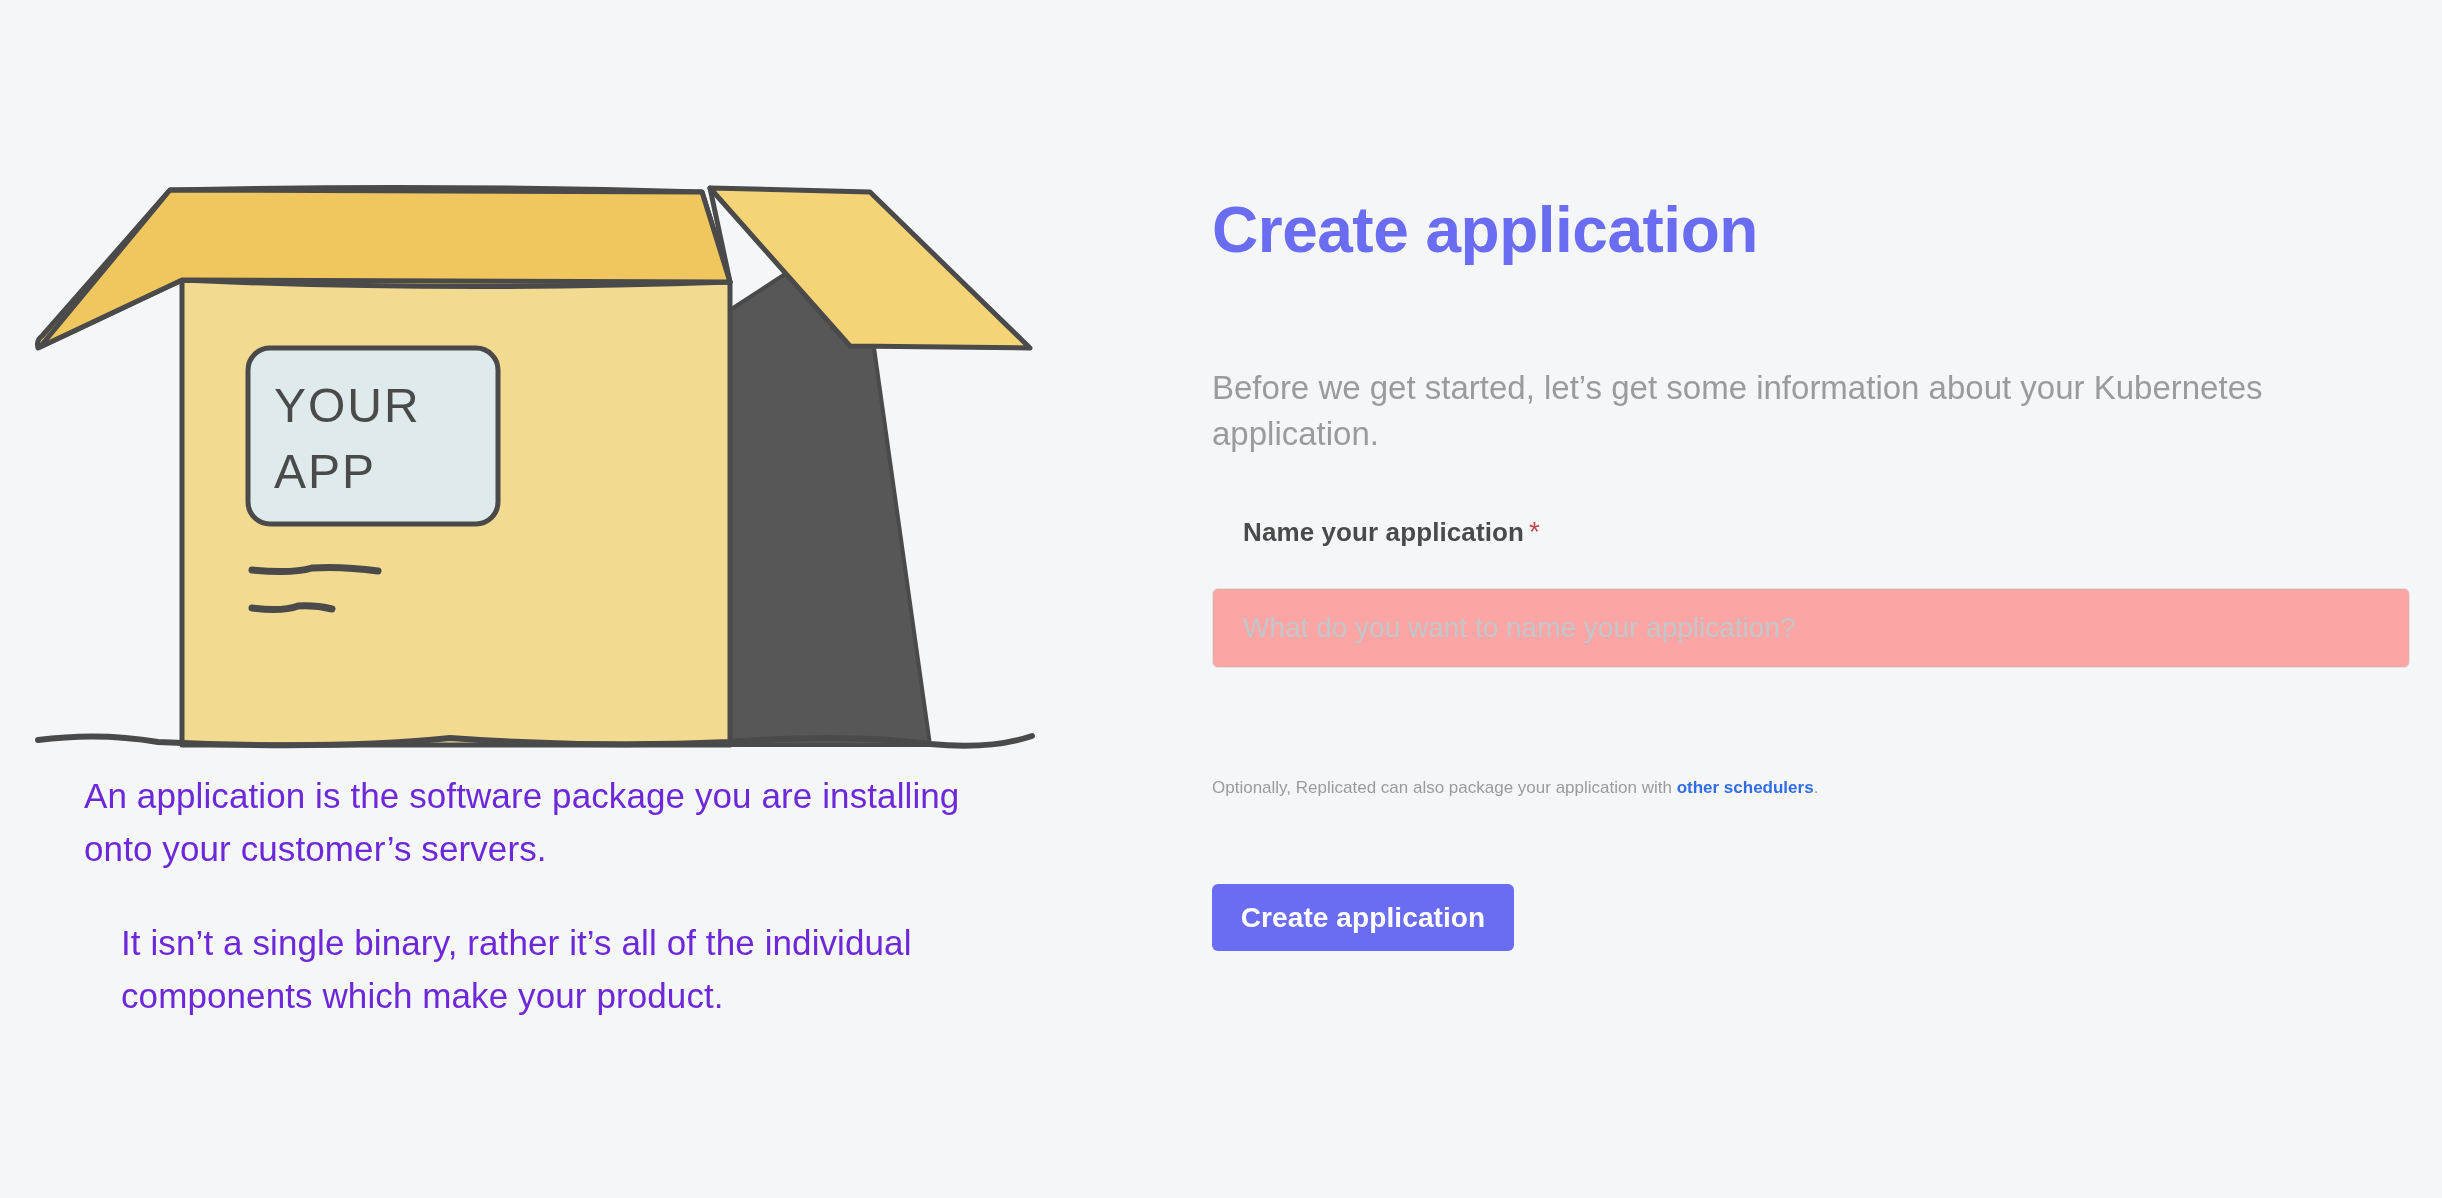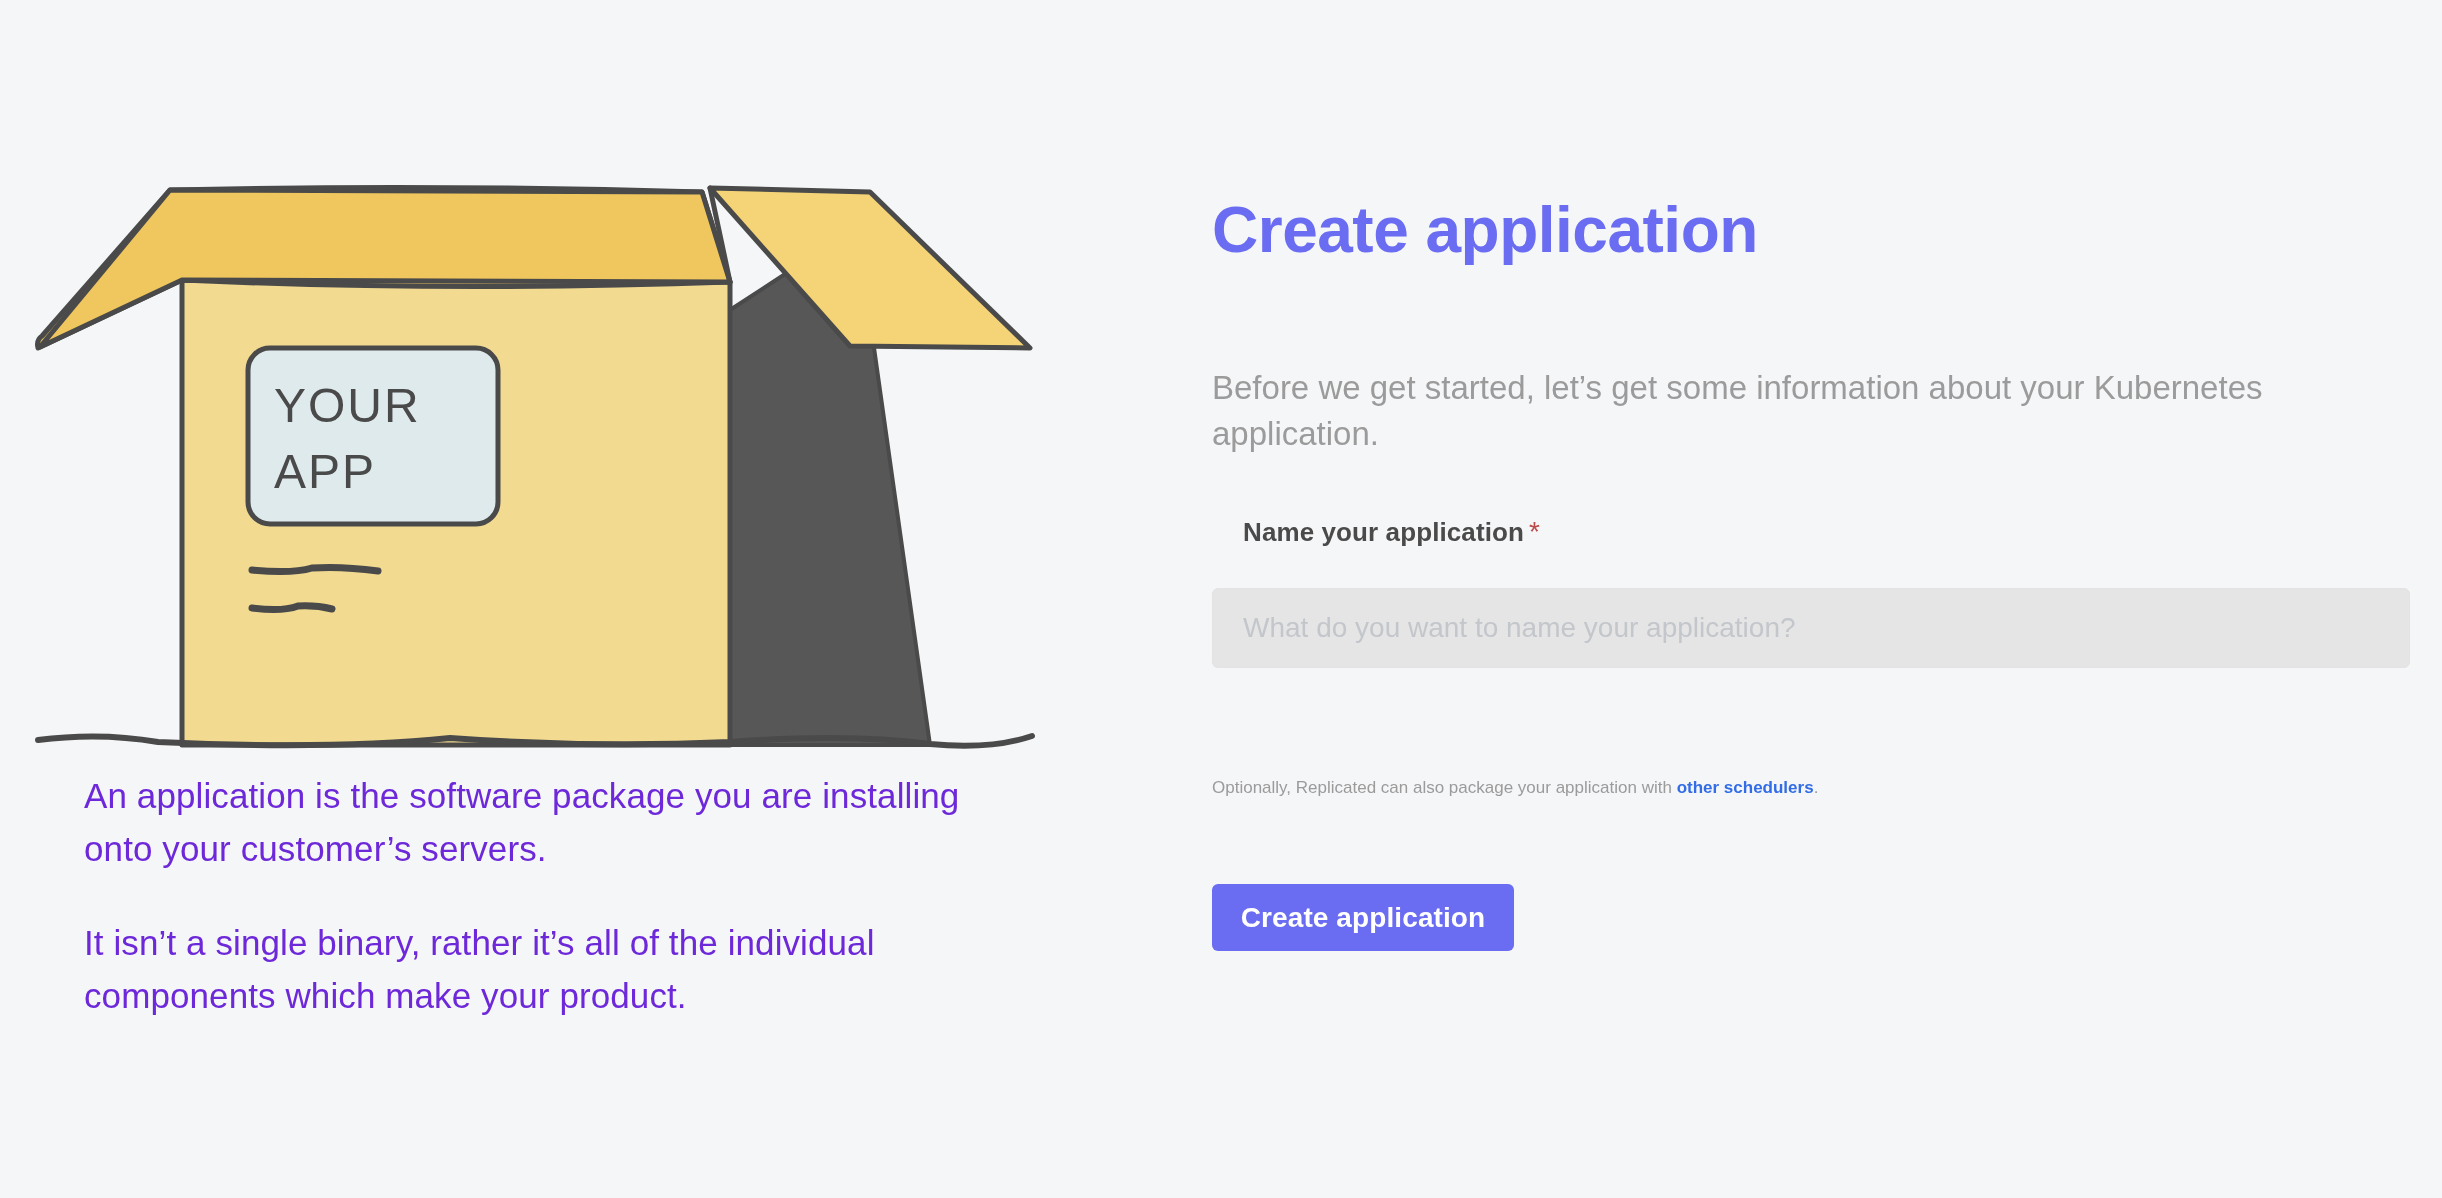--- a/index.html
+++ b/index.html
@@ -53,20 +53,21 @@
   .left-para {
     margin: 0 0 42px 0;
     font-size: 35px;
     line-height: 1.5;
     color: #6d28d9;
     font-weight: 400;
     letter-spacing: 0.1px;
   }
   .left-para:last-child {
     margin-bottom: 0;
+    margin-left: 37px;
   }
 
   
   .right-col {
     position: absolute;
     left: 1212px;
     top: 0px;
     width: 1210px;
     height: 1198px;
   }
@@ -112,21 +113,21 @@
     margin-left: 5px;
   }
 
   .name-input {
     position: absolute;
     left: 0px;
     top: 588px;
     width: 1198px;
     height: 80px;
     box-sizing: border-box;
-    background: #e5e5e5;
+    background: #fca5a5;
     border: 1px solid #e3e3e6;
     border-radius: 6px;
     padding: 0 30px;
     font-family: "Liberation Sans", sans-serif;
     font-size: 28px;
     color: #4a4a4a;
     outline: none;
   }
   .name-input::placeholder {
     color: #c3c6cb;

